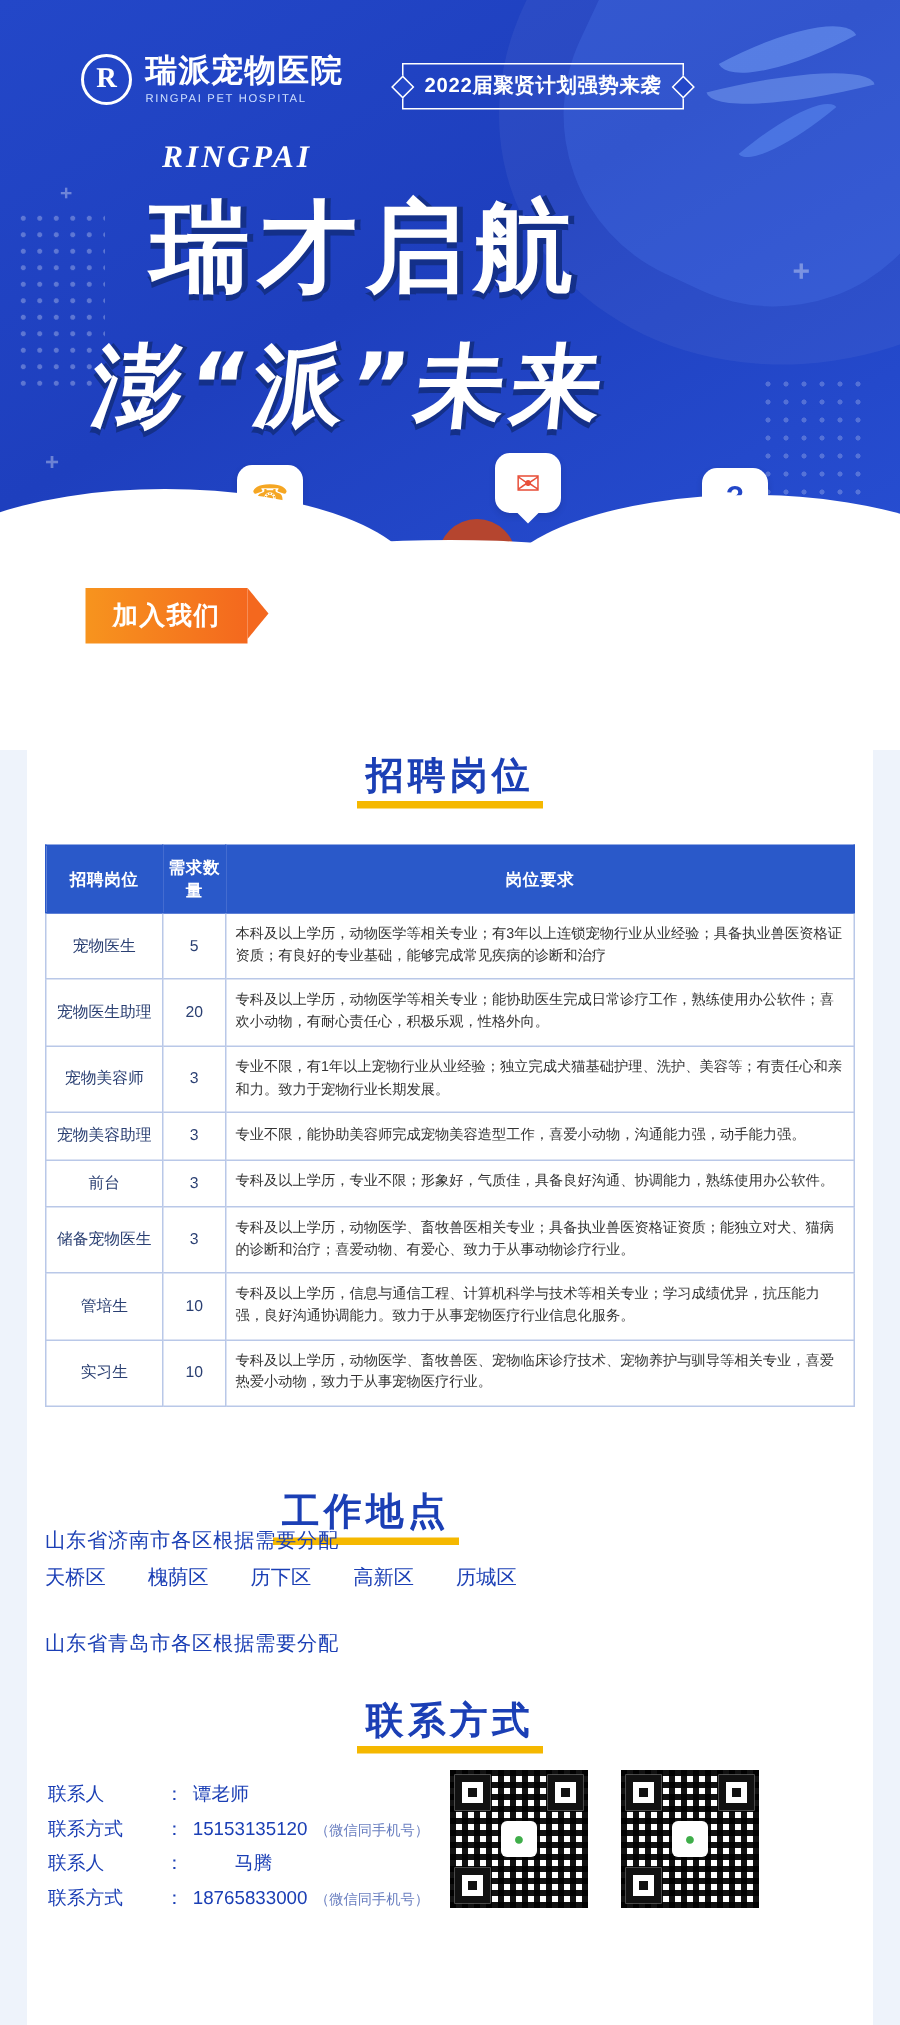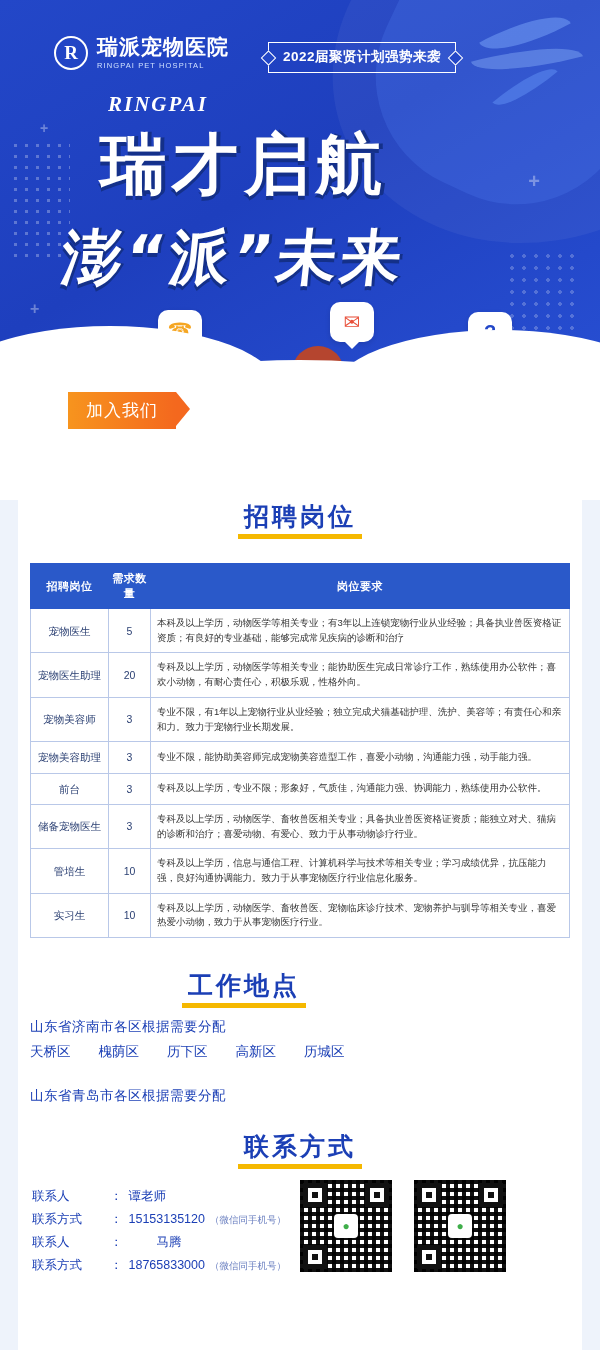--- a/index.html
+++ b/index.html
@@ -206,25 +206,25 @@
     border-right: 8px solid transparent;
     border-top: 8px solid #ffffff;
   }
   .bubble.b1 { top: 310px; left: 158px; color: #f5a623; }
   .bubble.b2 { top: 302px; left: 330px; color: #e8503a; }
   .bubble.b3 { top: 312px; left: 468px; color: #2347c8; font-weight: 700; }
 
   
   .joinus {
     position: absolute;
-    top: 392px; left: 68px;
+    top: 392px; left: 57px;
     background: linear-gradient(90deg,#f7941e,#f4681e);
     color: #fff;
     font-size: 17px;
-    font-weight: 400;
+    font-weight: 700;
     padding: 7px 18px;
     letter-spacing: 1px;
   }
   .joinus::after {
     content:"";
     position:absolute;
     right: -14px; top: 0;
     border-top: 17px solid transparent;
     border-bottom: 17px solid transparent;
     border-left: 14px solid #f4681e;
@@ -431,42 +431,42 @@
           <td>专业不限，有1年以上宠物行业从业经验；独立完成犬猫基础护理、洗护、美容等；有责任心和亲和力。致力于宠物行业长期发展。</td>
         </tr>
         <tr>
           <td class="c1">宠物美容助理</td>
           <td class="c2">3</td>
           <td>专业不限，能协助美容师完成宠物美容造型工作，喜爱小动物，沟通能力强，动手能力强。</td>
         </tr>
         <tr>
           <td class="c1">前台</td>
           <td class="c2">3</td>
-          <td>专科及以上学历，专业不限；形象好，气质佳，沟通能力强、协调能力，熟练使用办公软件。</td>
+          <td>专科及以上学历，专业不限；形象好，气质佳，具备良好沟通、协调能力，熟练使用办公软件。</td>
         </tr>
         <tr>
           <td class="c1">储备宠物医生</td>
           <td class="c2">3</td>
           <td>专科及以上学历，动物医学、畜牧兽医相关专业；具备执业兽医资格证资质；能独立对犬、猫病的诊断和治疗；喜爱动物、有爱心、致力于从事动物诊疗行业。</td>
         </tr>
         <tr>
           <td class="c1">管培生</td>
           <td class="c2">10</td>
           <td>专科及以上学历，信息与通信工程、计算机科学与技术等相关专业；学习成绩优异，抗压能力强，良好沟通协调能力。致力于从事宠物医疗行业信息化服务。</td>
         </tr>
         <tr>
           <td class="c1">实习生</td>
           <td class="c2">10</td>
           <td>专科及以上学历，动物医学、畜牧兽医、宠物临床诊疗技术、宠物养护与驯导等相关专业，喜爱热爱小动物，致力于从事宠物医疗行业。</td>
         </tr>
       </tbody>
     </table>
   </div>
 
-  <div class="sec-title-wrap" style="position:absolute;top:969px;left:0;width:488px;">
+  <div class="sec-title-wrap" style="position:absolute;top:991px;left:0;width:488px;">
     <span class="sec-title">工作地点<span class="underline"></span></span>
   </div>
 
   <div class="loc-wrap" style="top:1018px;">
     <div class="loc-line">山东省济南市各区根据需要分配</div>
     <div class="loc-districts">
       <span>天桥区</span>
       <span>槐荫区</span>
       <span>历下区</span>
       <span>高新区</span>

